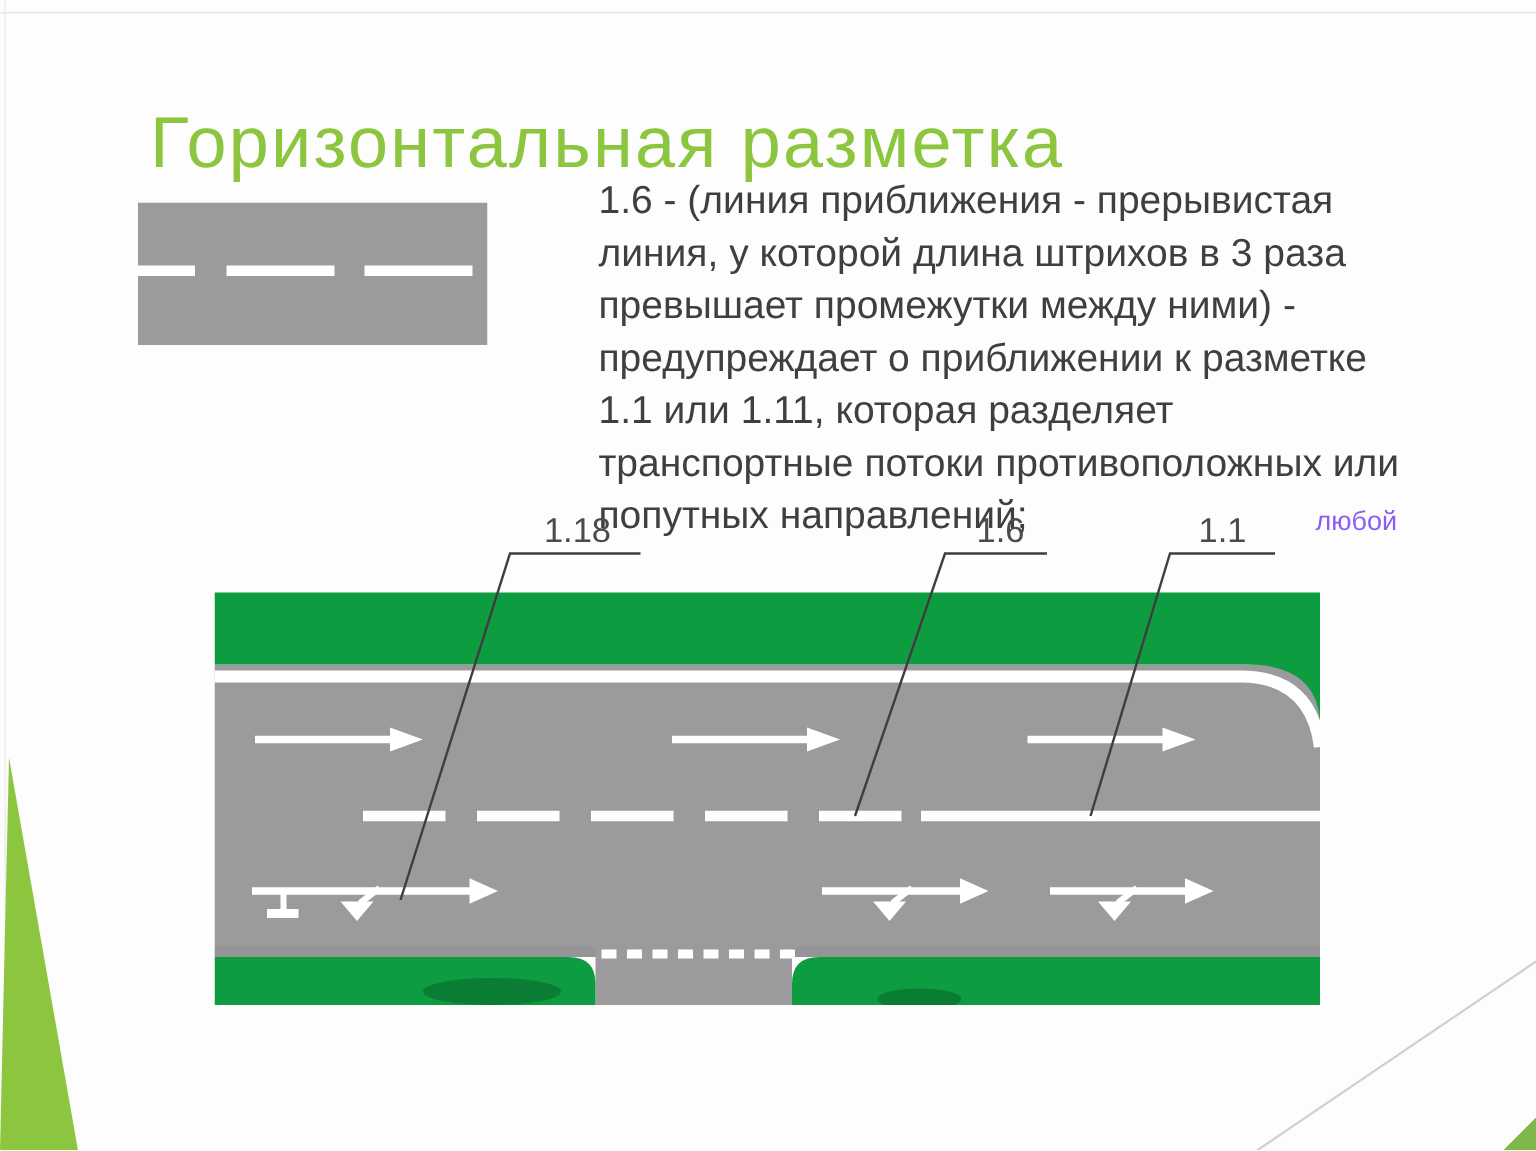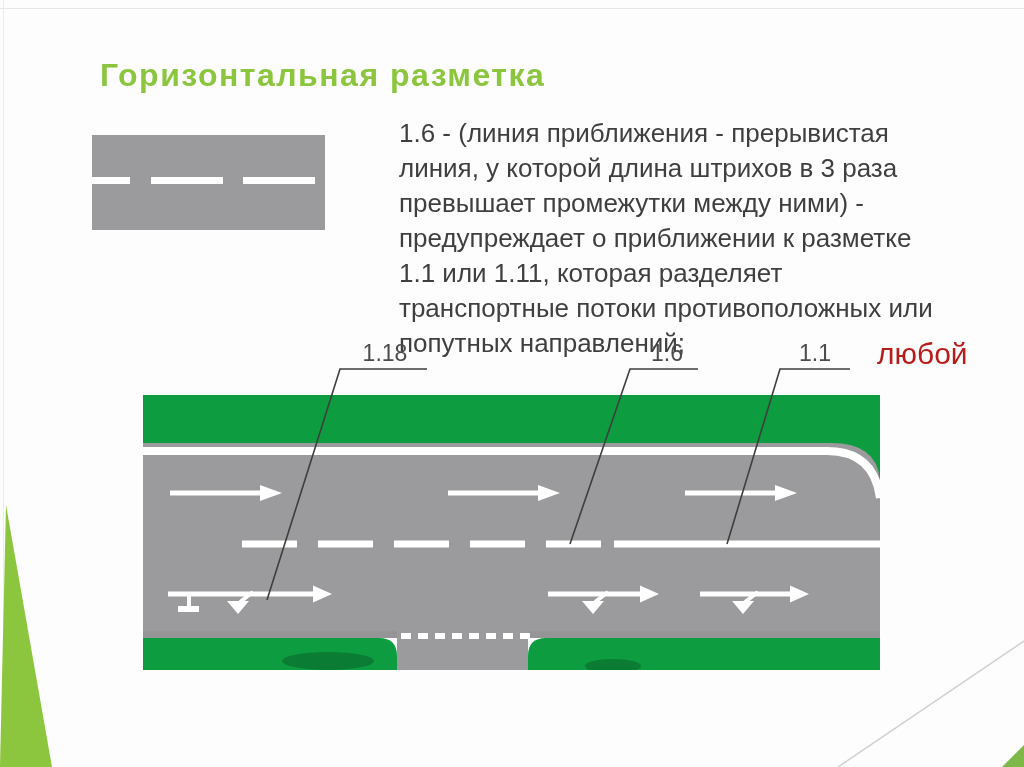--- a/index.html
+++ b/index.html
@@ -5,32 +5,32 @@
   html,body{margin:0;padding:0;}
   body{
     width:1024px;height:767px;position:relative;overflow:hidden;
     background:#fdfdfd;
     font-family:"Liberation Sans","DejaVu Sans",sans-serif;
   }
   .frame-top{position:absolute;left:0;top:8px;width:1024px;height:1px;background:#e6e6e6;}
   .frame-left{position:absolute;left:3px;top:0;width:1px;height:767px;background:#ececec;}
   .slide-title{
     position:absolute;left:100px;top:36px;
-    font-size:32px;letter-spacing:1.5px;color:#8CC63E;font-weight:700;
+    font-size:48px;letter-spacing:1.5px;color:#8CC63E;font-weight:400;
     white-space:nowrap;
   }
   .body-text{
     position:absolute;left:363px;top:90px;width:640px;
     font-size:26px;line-height:35px;color:#3F3F3F;
     white-space:pre-line;
     margin-left:36px;
   }
   .overflow-word{
     position:absolute;left:877px;top:337px;
-    font-size:30px;color:#b91c1c;
+    font-size:18px;color:#8b5cf6;
   }
   .sample-svg{position:absolute;left:92px;top:135px;}
   .diagram-svg{position:absolute;left:143px;top:330px;}
   .corner-bl{position:absolute;left:0;top:505px;}
   .corner-br{position:absolute;left:820px;top:630px;}
   .diag-label{font-size:23px;}
 </style>
 </head>
 <body>
 

